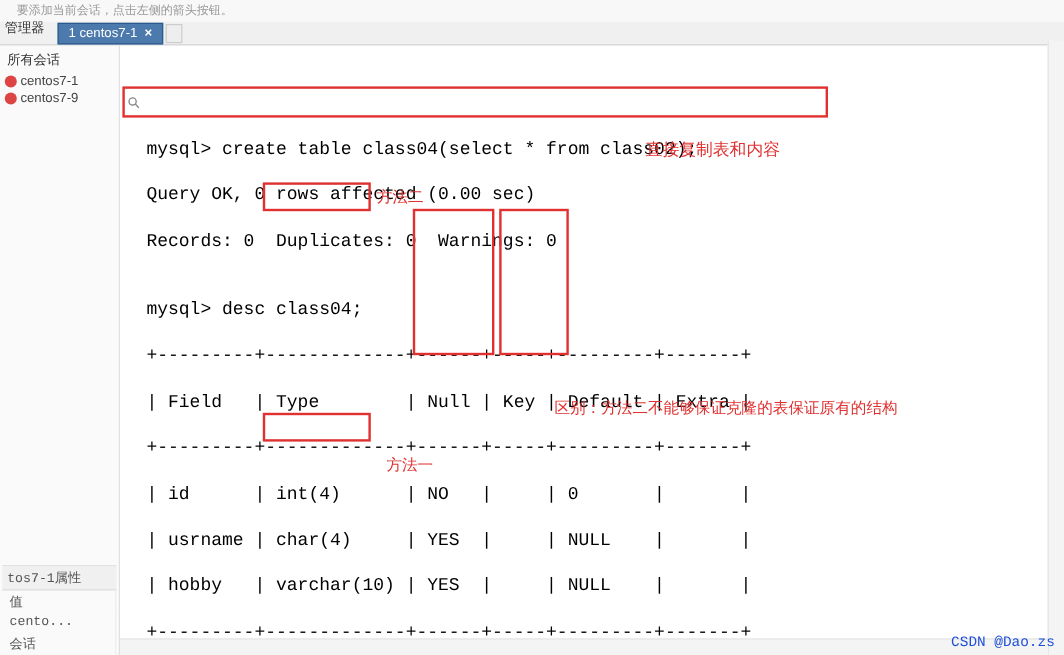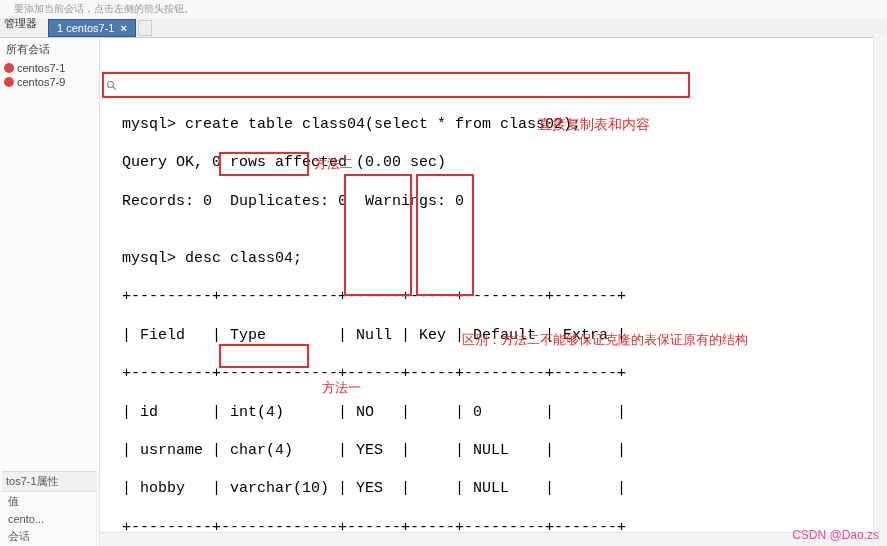--- a/index.html
+++ b/index.html
@@ -7,29 +7,29 @@
   .top-hint { color: #999; font-size: 10px; padding: 2px 14px; background: #f8f8f8; }
   .tab-bar { display: flex; align-items: center; background: #f0f0f0; border-bottom: 1px solid #ccc; height: 20px; padding-left: 48px; }
   .tab { display: flex; align-items: center; background: #4d7aad; color: #fff; padding: 2px 8px; font-size: 11px; gap: 6px; border: 1px solid #2b5a8c; }
   .tab .close { cursor: pointer; font-weight: bold; }
   .tab-ghost { width: 14px; height: 16px; border: 1px solid #ccc; margin-left: 2px; background: #eee; }
   .main { display: flex; height: calc(100% - 34px); }
   .sidebar { width: 100px; background: #fafafa; border-right: 1px solid #e0e0e0; padding: 4px 2px; font-size: 11px; display: flex; flex-direction: column; }
   .sidebar-header { font-weight: normal; color: #333; margin-bottom: 4px; padding-left: 4px; }
   .session { display: flex; align-items: center; gap: 3px; padding: 1px 2px; color: #444; }
   .session-icon { width: 10px; height: 10px; border-radius: 50%; background: #d44; display: inline-block; }
-  .prop-panel { border-top: 1px solid #ddd; margin-top: auto; font-size: 11px; }
+  .prop-panel { border-top: 1px solid #ddd; margin-top: auto; font-size: 11px; font-family: Liberation Mono, monospace; }
   .prop-title { background: #f0f0f0; padding: 2px 4px; color: #555; border-bottom: 1px solid #ddd; }
   .prop-row { display: flex; }
   .prop-cell { flex: 1; padding: 2px 6px; border-right: 1px solid #eee; color: #555; }
   .terminal { flex: 1; background: #fff; padding: 0 4px; font-family: "Courier New", monospace; font-size: 15px; color: #000; position: relative; line-height: 1.28; white-space: pre; overflow: hidden; }
   .search-icon { position: absolute; left: -16px; top: 4px; width: 12px; height: 12px; color: #888; }
   .hl-box { border: 2px solid #e03030; position: absolute; pointer-events: none; }
   .anno { position: absolute; color: #e03030; font-family: "Microsoft YaHei", sans-serif; font-size: 14px; white-space: nowrap; }
-  .watermark { position: absolute; right: 8px; bottom: 4px; color: #ec4899; font-size: 12px; font-family: Liberation Sans, sans-serif; }
+  .watermark { position: absolute; right: 8px; bottom: 4px; color: #1d4ed8; font-size: 12px; font-family: Liberation Mono, monospace; }
   .term-wrap { position: relative; margin-left: 18px; }
   .scrollbar-v { position: absolute; right: 0; top: 34px; bottom: 0; width: 14px; background: #f4f4f4; border-left: 1px solid #e4e4e4; }
   .scrollbar-h { position: absolute; left: 100px; right: 14px; bottom: 0; height: 14px; background: #f4f4f4; border-top: 1px solid #e4e4e4; }
 </style>
 </head>
 <body>
 
 <div class="top-hint">要添加当前会话，点击左侧的箭头按钮。</div>
 
 <div class="tab-bar">

